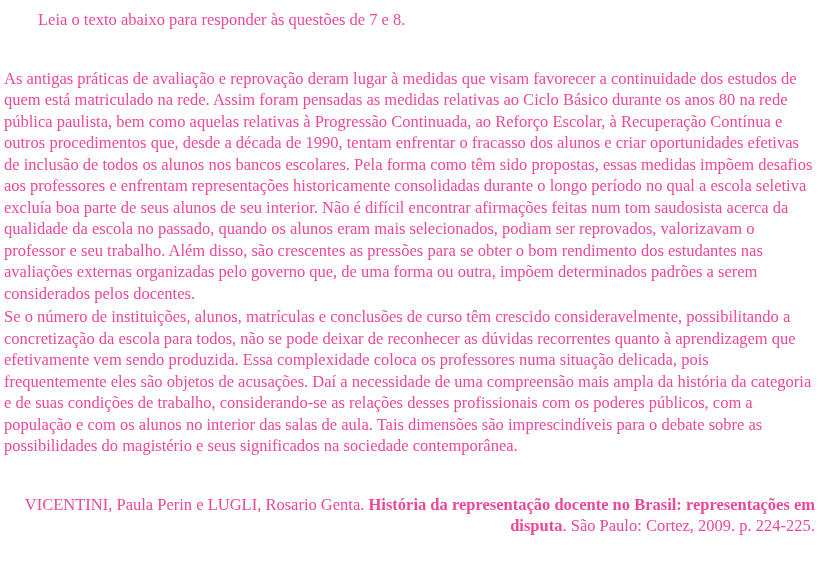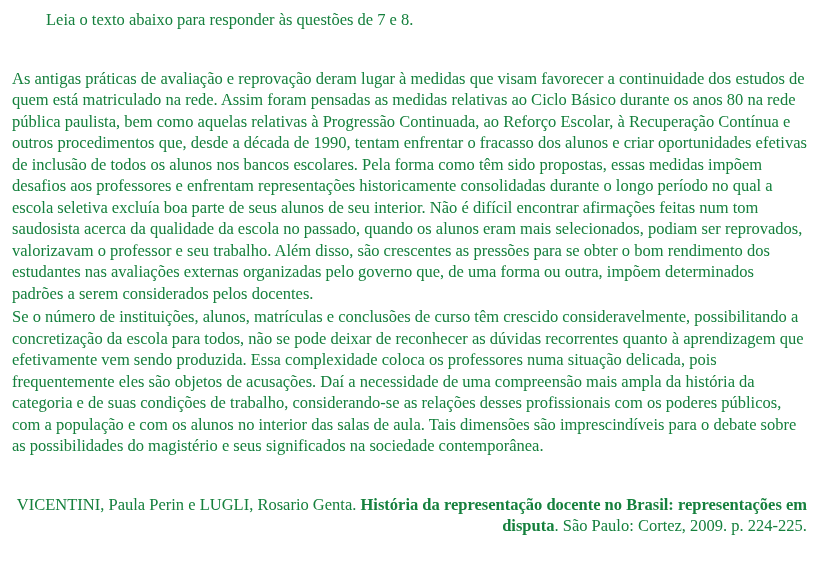--- a/index.html
+++ b/index.html
@@ -5,24 +5,24 @@
   html, body {
     margin: 0;
     padding: 0;
     background: #ffffff;
   }
   .page {
     position: relative;
     width: 819px;
     height: 586px;
     box-sizing: border-box;
-    padding: 0 12px;
+    padding: 0 4px;
     overflow: hidden;
     background: #ffffff;
-    color: #15803d;
+    color: #ec4899;
     font-family: "Liberation Serif", "DejaVu Serif", serif;
     font-size: 16.5px;
     line-height: 21.5px;
     text-align: left;
   }
   .instruction {
     margin: 9px 0 37px 34px;
   }
   .body-paragraph {
     margin: 0;

